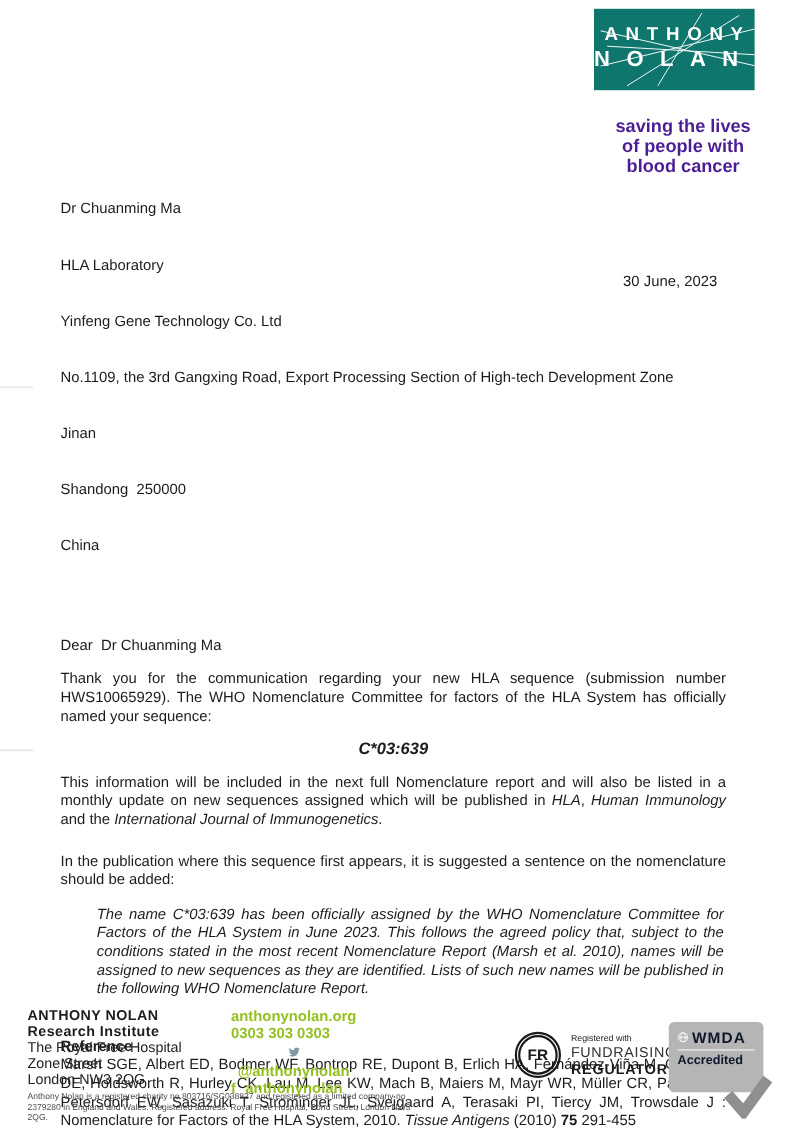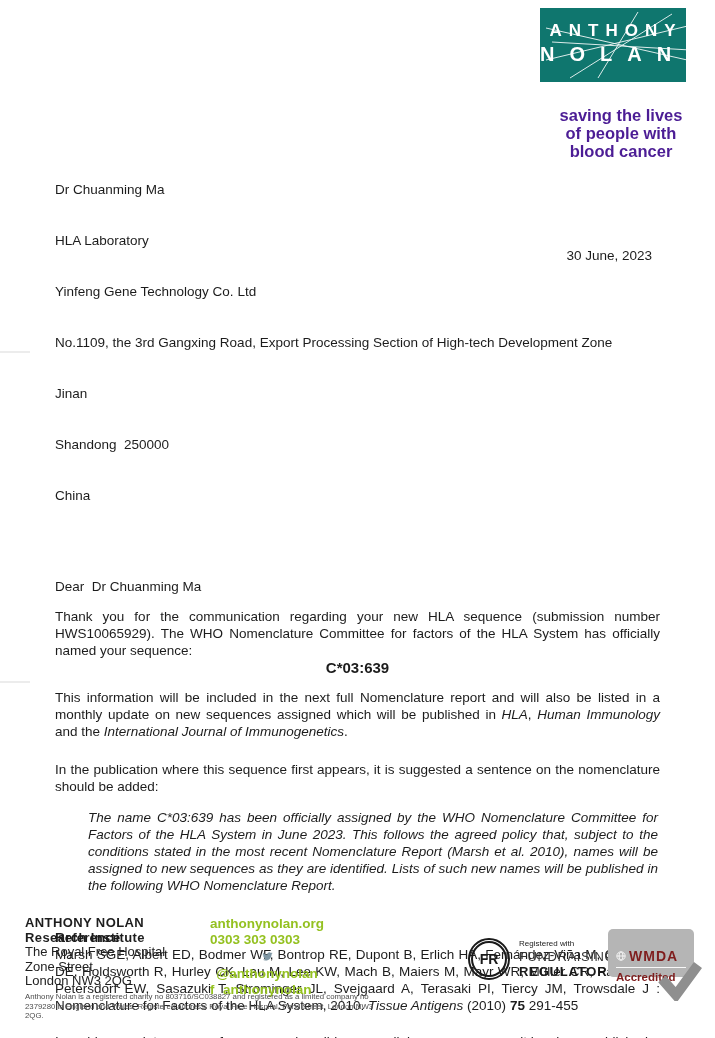--- a/index.html
+++ b/index.html
@@ -20,21 +20,21 @@
   .tagline { margin-top:24px; color:#4c1d95; font-weight:bold; font-size:16.5px; line-height:18px; }
 
   
   .content { position:absolute; top:147px; left:55px; right:55px; font-size:13.5px; line-height:17px; color:#1c1c1c; }
   .recipient { position:relative; white-space:pre-wrap; }
   .recipient div { line-height:17px; }
   .date { position:absolute; top:100px; right:8px; }
   .salutation { margin-top:23px; white-space:pre; }
   .para { margin-top:13px; }
   .justify { text-align:justify; }
-  .allele { text-align:center; font-weight:bold; font-size:15px; }
+  .allele { margin-top:13px; text-align:center; font-weight:bold; font-style:italic; font-size:15px; }
   .p-suggest { margin-top:21px; }
   .quote { margin:14px 2px 0 33px; font-style:italic; text-align:justify; }
   .ref-head { margin-top:35px; font-weight:bold; }
   .ref { margin-top:0; }
   .closing { margin-top:19px; }
   i { }
   b { font-weight:bold; }
 
   
   .footer-address { position:absolute; left:25px; top:916px; font-size:13px; line-height:14.5px; color:#222; }
@@ -46,21 +46,21 @@
   .tw-icon { width:13px; height:11px; }
   .fb-glyph { color:#94c120; font-weight:bold; font-size:13px; width:9px; display:inline-block; }
   .footer-legal { position:absolute; left:25px; top:992px; width:350px; font-size:7.8px; line-height:9.5px; color:#4c4c4c; }
 
   .fr-badge { position:absolute; left:468px; top:938px; display:flex; align-items:center; gap:9px; }
   .fr-circle { width:42px; height:42px; border:5px double #1a1a1a; border-radius:50%; display:flex; align-items:center; justify-content:center; font-weight:bold; font-size:14px; color:#1a1a1a; }
   .fr-text .l1 { font-size:8px; font-weight:normal; color:#222; }
   .fr-text .l2 { font-size:13px; font-weight:normal; letter-spacing:0.6px; color:#333; margin-top:1px; }
   .fr-text .l3 { font-size:13px; font-weight:bold; letter-spacing:0.8px; color:#1a1a1a; }
 
-  .wmda-badge { position:absolute; left:608px; top:929px; width:86px; height:48px; background:#b5b5b5; border-radius:5px; color:#7f1d1d; padding:19px 8px 0 8px; }
+  .wmda-badge { position:absolute; left:608px; top:929px; width:86px; height:64px; background:#b5b5b5; border-radius:5px; color:#0f172a; padding:6px 8px 0 8px; }
   .wmda-top { display:flex; align-items:center; gap:3px; font-weight:bold; font-size:14px; letter-spacing:1px; }
   .globe { width:10px; height:10px; }
   .wmda-div { height:1px; background:#fff; margin-top:3px; opacity:0.9; }
   .wmda-label { margin-top:3px; font-size:11.5px; font-weight:bold; }
   .wmda-check { position:absolute; right:-8px; bottom:-24px; }
 </style>
 </head>
 <body>
 
 <div class="page">

